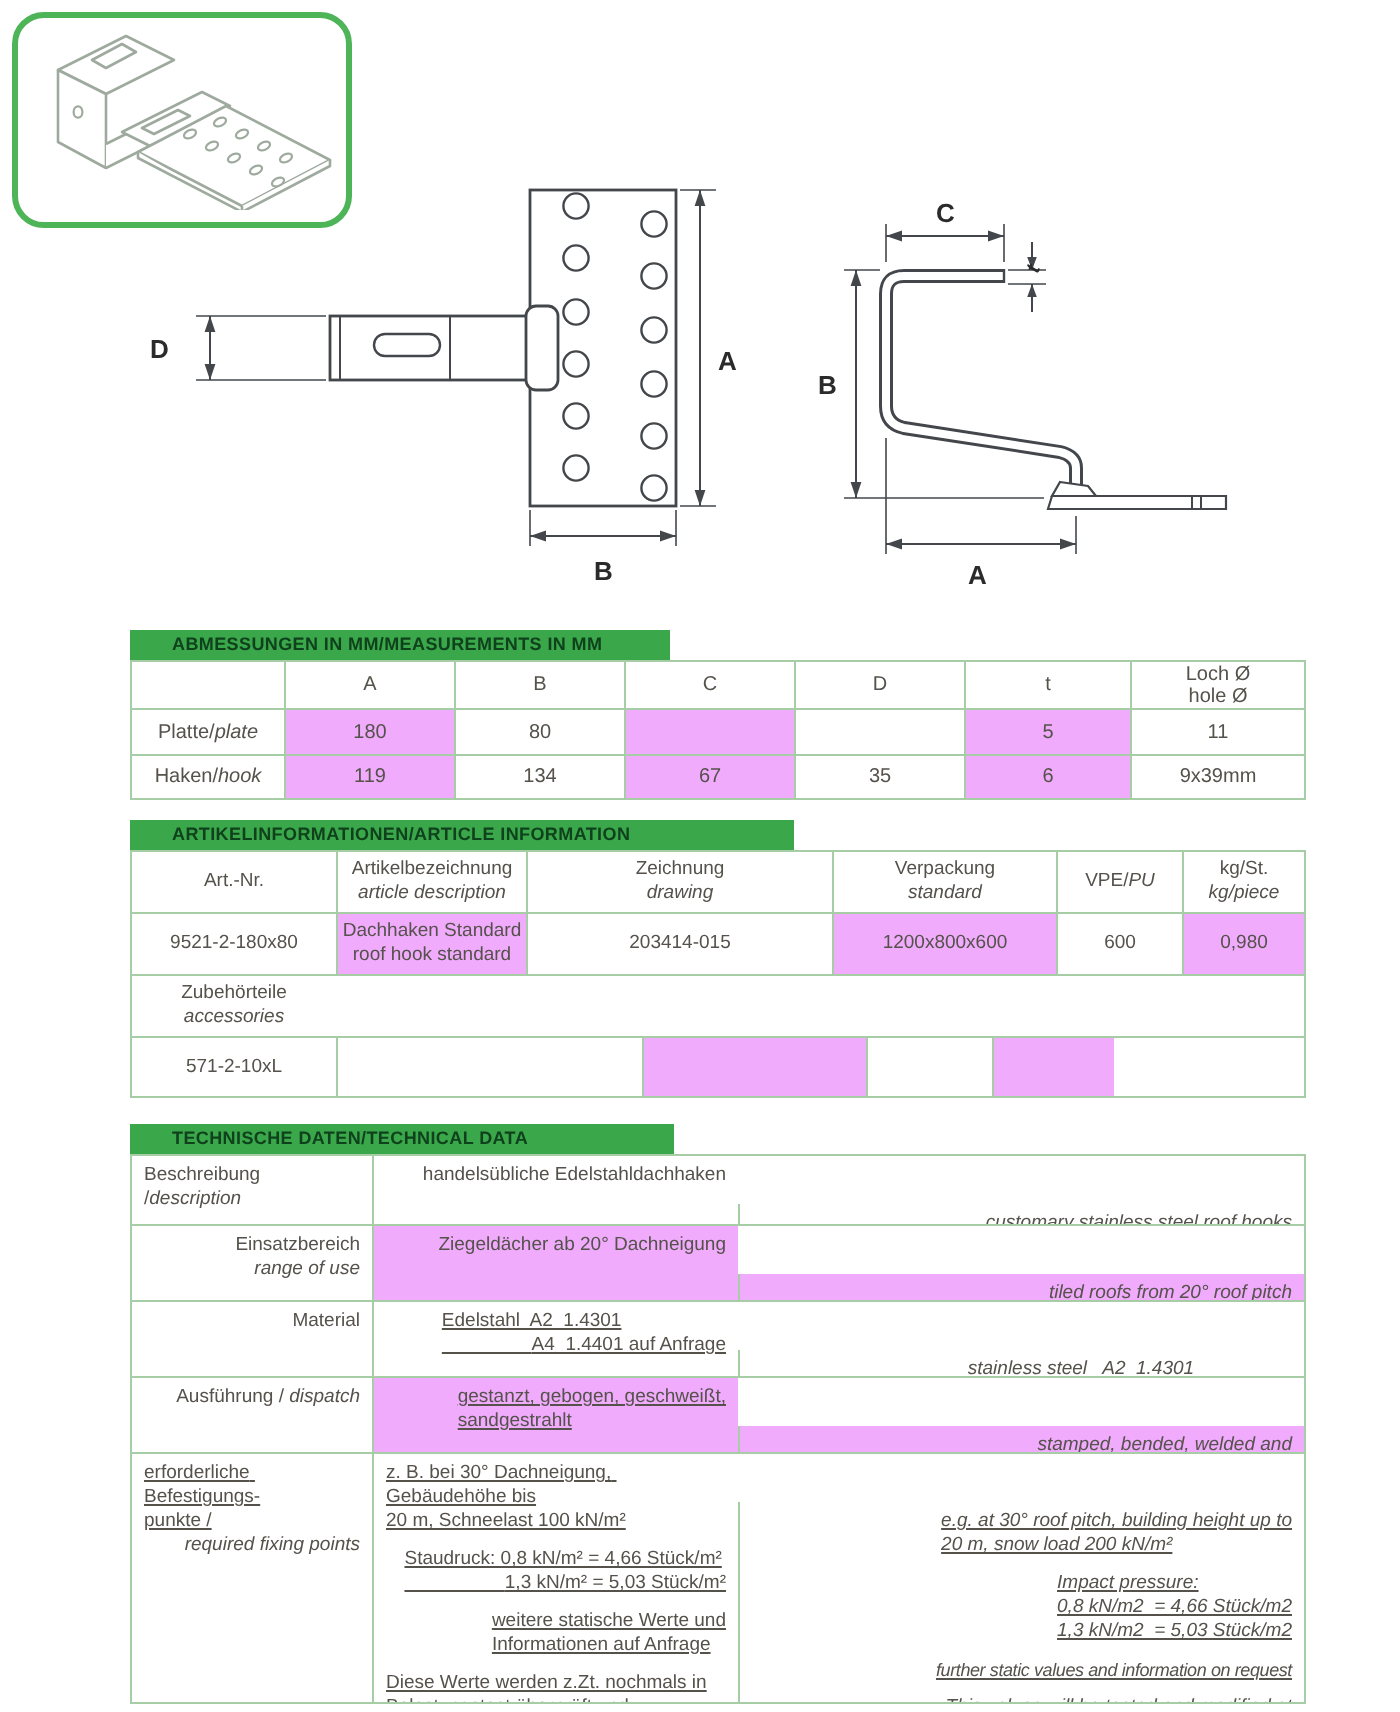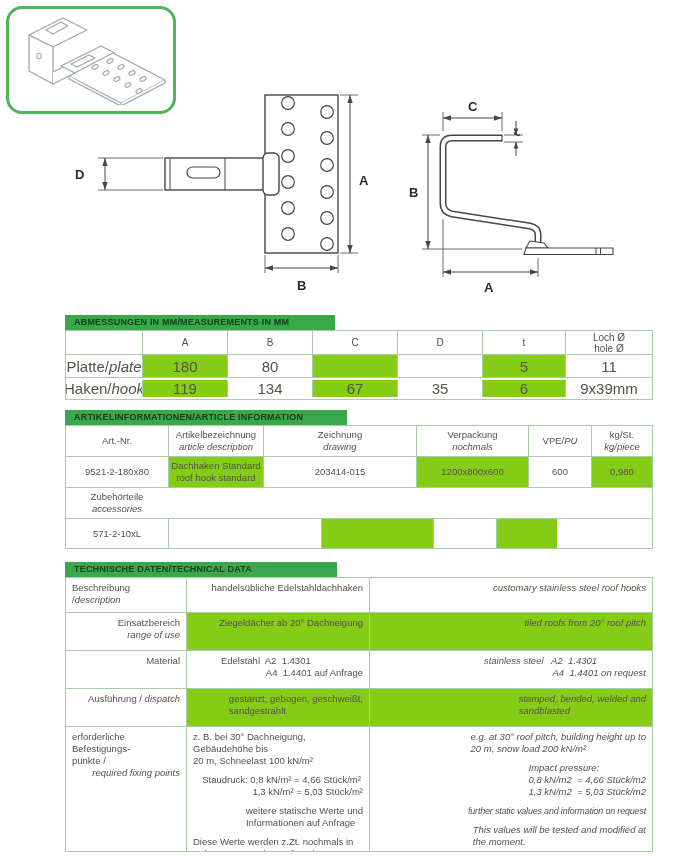--- a/index.html
+++ b/index.html
@@ -11,45 +11,45 @@
   .illus-box{
     position:absolute;left:6px;top:6px;width:164px;height:102px;
     border:3px solid #4db457;border-radius:16px;background:#fff;
   }
   
   .drawings{position:absolute;left:60px;top:85px;}
   
   .bar{
     position:absolute;left:65px;height:15px;background:#3aa74a;
     color:#0f421c;font-size:9px;font-weight:bold;line-height:15px;
-    padding-left:9px;letter-spacing:.2px;box-sizing:border-box;
+    padding-left:21px;letter-spacing:.2px;box-sizing:border-box;
   }
   
   .tbl{position:absolute;left:65px;width:588px;border:1px solid #a6cda6;box-sizing:border-box;background:#fff;}
   .row{display:flex;}
   .row + .row{border-top:1px solid #a6cda6;}
   .c{box-sizing:border-box;display:flex;flex-direction:column;align-items:center;justify-content:center;text-align:center;overflow:hidden;}
   .row .c + .c{border-left:1px solid #a6cda6;}
-  .gray{background:#84cc16;}
+  .gray{background:#f0abfc;}
   .it{font-style:italic;}
-  .prewrap{white-space:pre-wrap;}
-  
-  .t1 .c{font-size:15px;color:#55514b;}
+  .prewrap{white-space:pre-wrap;text-decoration:underline;}
+  
+  .t1 .c{font-size:10px;color:#55514b;}
   .t1 .h{font-size:10px;}
   .t1 .w0{width:76px;} .t1 .w1{width:85px;} .t1 .w2{width:85px;} .t1 .w3{width:85px;}
   .t1 .w4{width:85px;} .t1 .w5{width:83px;} .t1 .w6{width:87px;}
   
   .t2 .c{font-size:9.5px;color:#55514b;line-height:12px;}
   .t2 .v0{width:102px;} .t2 .v1{width:95px;} .t2 .v2{width:153px;}
   .t2 .v3{width:112px;} .t2 .v4{width:63px;} .t2 .v5{width:61px;}
   .t2 .merged{width:586px;align-items:flex-start;}
   .t2 .acc-label{width:102px;text-align:center;}
   
   .t3 .c{font-size:9.5px;color:#55514b;align-items:flex-end;justify-content:flex-start;text-align:left;padding:4px 6px;line-height:12px;}
-  .t3 .u0{width:120px;} .t3 .u1{width:183px;} .t3 .u2{width:283px;}
+  .t3 .u0{width:120px;} .t3 .u1{width:183px;} .t3 .u2{width:283px;margin-top:24px;}
   .t3 .para{margin-bottom:7px;}
   .fine{font-size:9px;letter-spacing:-0.2px;}
 </style>
 </head>
 <body>
 
 <div class="illus-box">
   <svg width="158" height="96" viewBox="0 0 158 96">
     <g fill="#ffffff" stroke="#9faa9f" stroke-width="1.3" stroke-linejoin="round">
 
@@ -196,50 +196,50 @@
     <div class="c w0">
       <span><span>Platte/</span><span class="it">plate</span></span>
     </div>
     <div class="c w1 gray">180</div>
     <div class="c w2">80</div>
     <div class="c w3 gray"></div>
     <div class="c w4"></div>
     <div class="c w5 gray">5</div>
     <div class="c w6">11</div>
   </div>
-  <div class="row" style="height:21px;align-items:center;">
+  <div class="row" style="height:21px;">
     <div class="c w0">
       <span><span>Haken/</span><span class="it">hook</span></span>
     </div>
     <div class="c w1 gray">119</div>
     <div class="c w2">134</div>
     <div class="c w3 gray">67</div>
     <div class="c w4">35</div>
     <div class="c w5 gray">6</div>
     <div class="c w6">9x39mm</div>
   </div>
 </div>
 
-<div class="bar" style="top:410px;width:282px;">
+<div class="bar" style="top:410px;width:332px;">
   <span>ARTIKELINFORMATIONEN/ARTICLE INFORMATION</span>
 </div>
 <div class="tbl t2" style="top:425px;">
   <div class="row" style="height:30px;">
     <div class="c v0">Art.-Nr.</div>
     <div class="c v1">
       <span>Artikelbezeichnung</span>
       <span class="it">article description</span>
     </div>
     <div class="c v2">
       <span>Zeichnung</span>
       <span class="it">drawing</span>
     </div>
     <div class="c v3">
       <span>Verpackung</span>
-      <span class="it">nochmals</span>
+      <span class="it">standard</span>
     </div>
     <div class="c v4">
       <span><span>VPE/</span><span class="it">PU</span></span>
     </div>
     <div class="c v5">
       <span>kg/St.</span>
       <span class="it">kg/piece</span>
     </div>
   </div>
   <div class="row" style="height:30px;">

